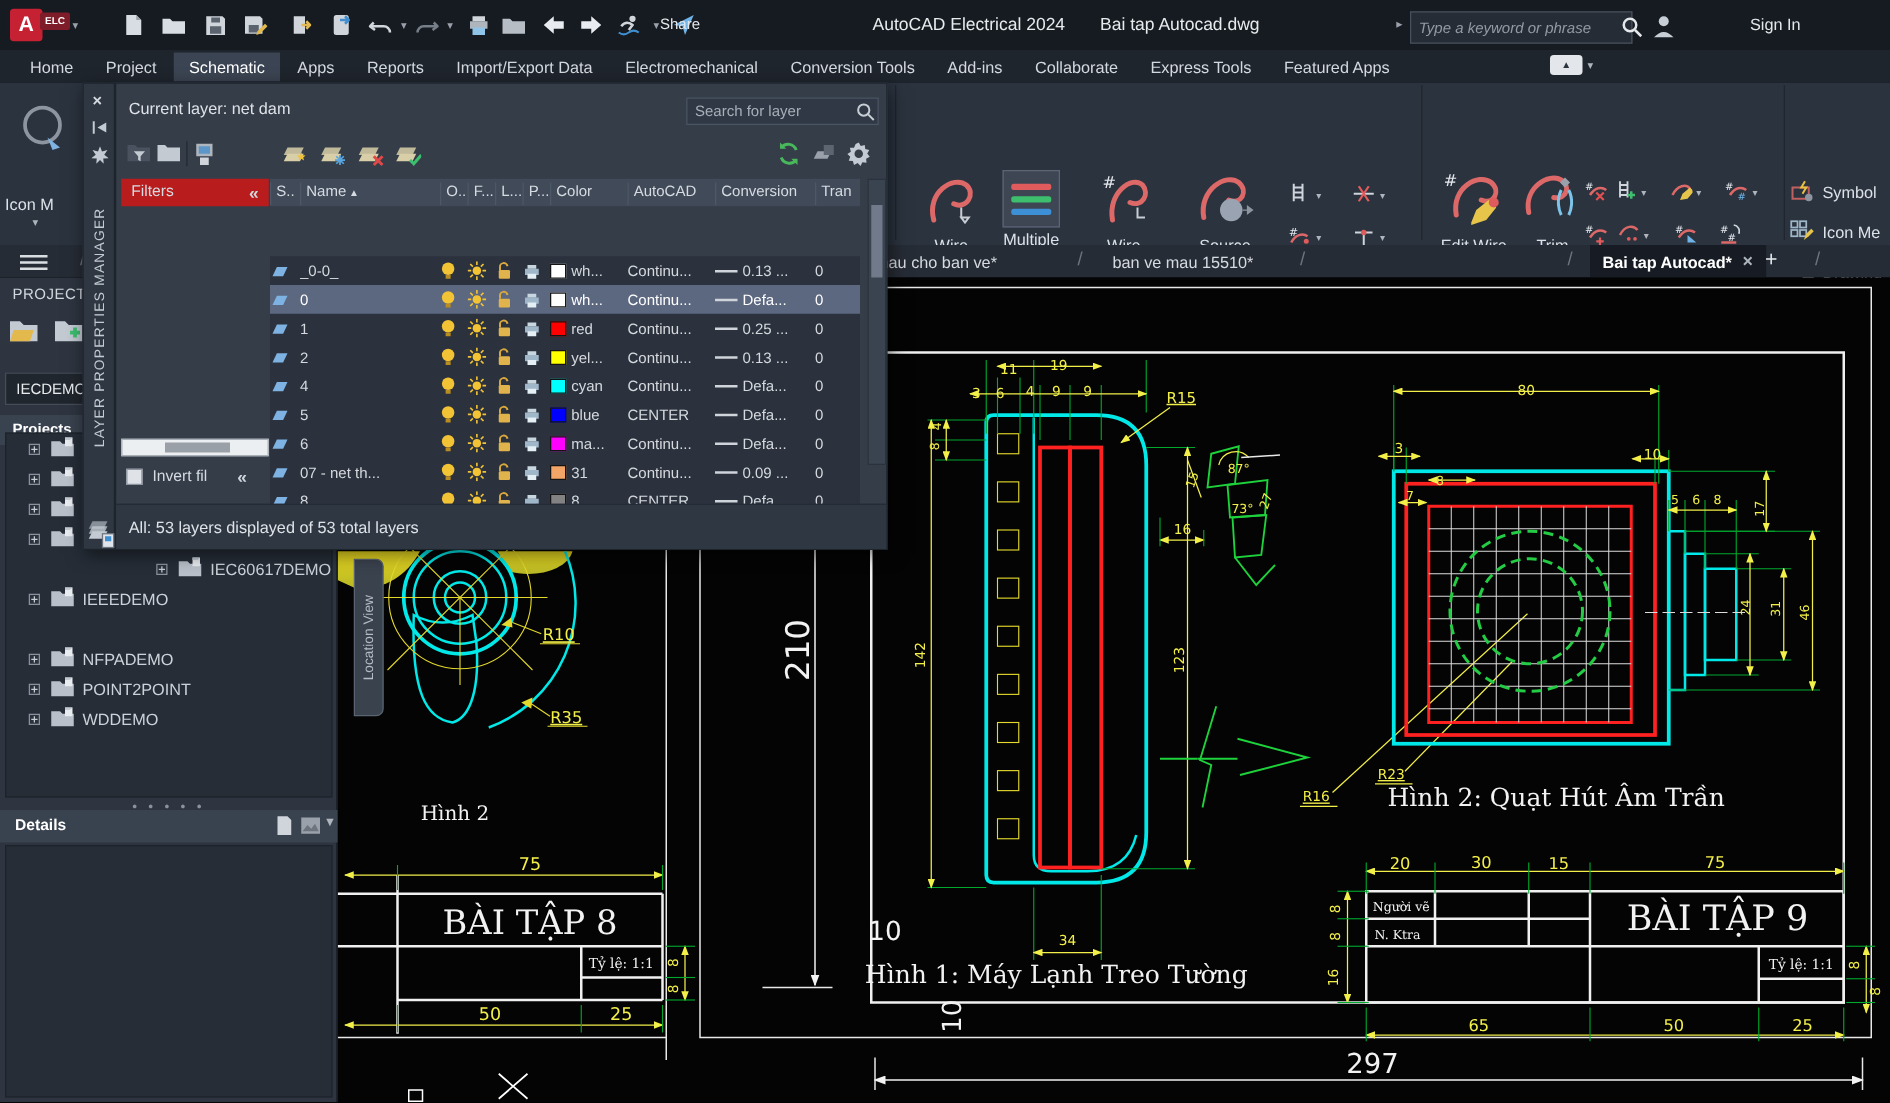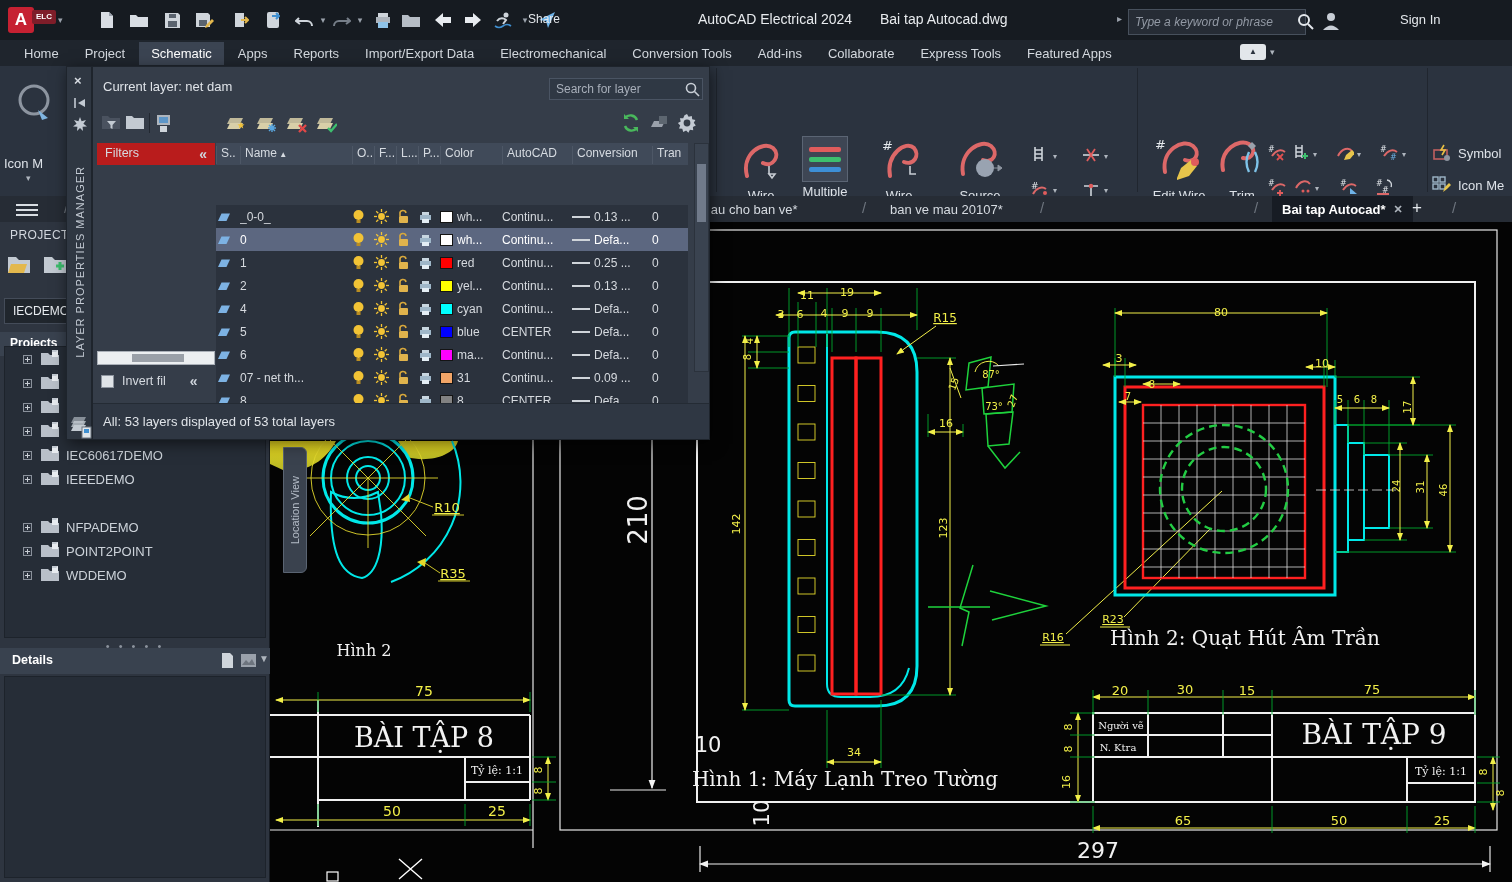--- a/index.html
+++ b/index.html
@@ -403,21 +403,21 @@
         <div></div>
         <div></div>
         <div></div>
       </div>
     <span class="fslash" style="left:64px;">/</span>
     <div id="ft-tabs">
         <div class="ftab" style="left: 690px;">
           <span>mau cho ban ve*</span>
         </div>
         <div class="ftab" style="left: 880px;">
-          <span>ban ve mau 20107*</span>
+          <span>ban ve mau 15510*</span>
         </div>
         <div class="ftab" style="left: 1058px; margin-top: 24px;">
           <span>Thiet lap mau cho ban ve*</span>
         </div>
         <div class="ftab active" style="left: 1272px;">
           <span>Bai tap Autocad*</span>
           <span class="fx" style="font-size: 11px;">✕</span>
         </div>
       </div>
     <span id="ft-plus">+</span>
@@ -788,21 +788,21 @@
             </svg></span>
         </div>
         <div class="trow" style="top: 72px;">
           <span class="texp"></span>
           <span class="tico"><svg width="20" height="17">
               <path d="M1 4h7l2 2h9v10H1z" fill="#b9c0c9"></path>
               <path d="M12 1h6v7h-6z" fill="#e8ecf0"></path>
               <path d="M12 1h6l-2 2h-4z" fill="#c3cad2"></path>
             </svg></span>
         </div>
-        <div class="trow" style="top: 96px;">
+        <div class="trow" style="top: 96px; justify-content: flex-end;">
           <span class="texp"></span>
           <span class="tico"><svg width="20" height="17">
               <path d="M1 4h7l2 2h9v10H1z" fill="#b9c0c9"></path>
               <path d="M12 1h6v7h-6z" fill="#e8ecf0"></path>
               <path d="M12 1h6l-2 2h-4z" fill="#c3cad2"></path>
             </svg></span>
           <span class="tlabel">IEC60617DEMO</span>
         </div>
         <div class="trow" style="top: 120px;">
           <span class="texp"></span>

